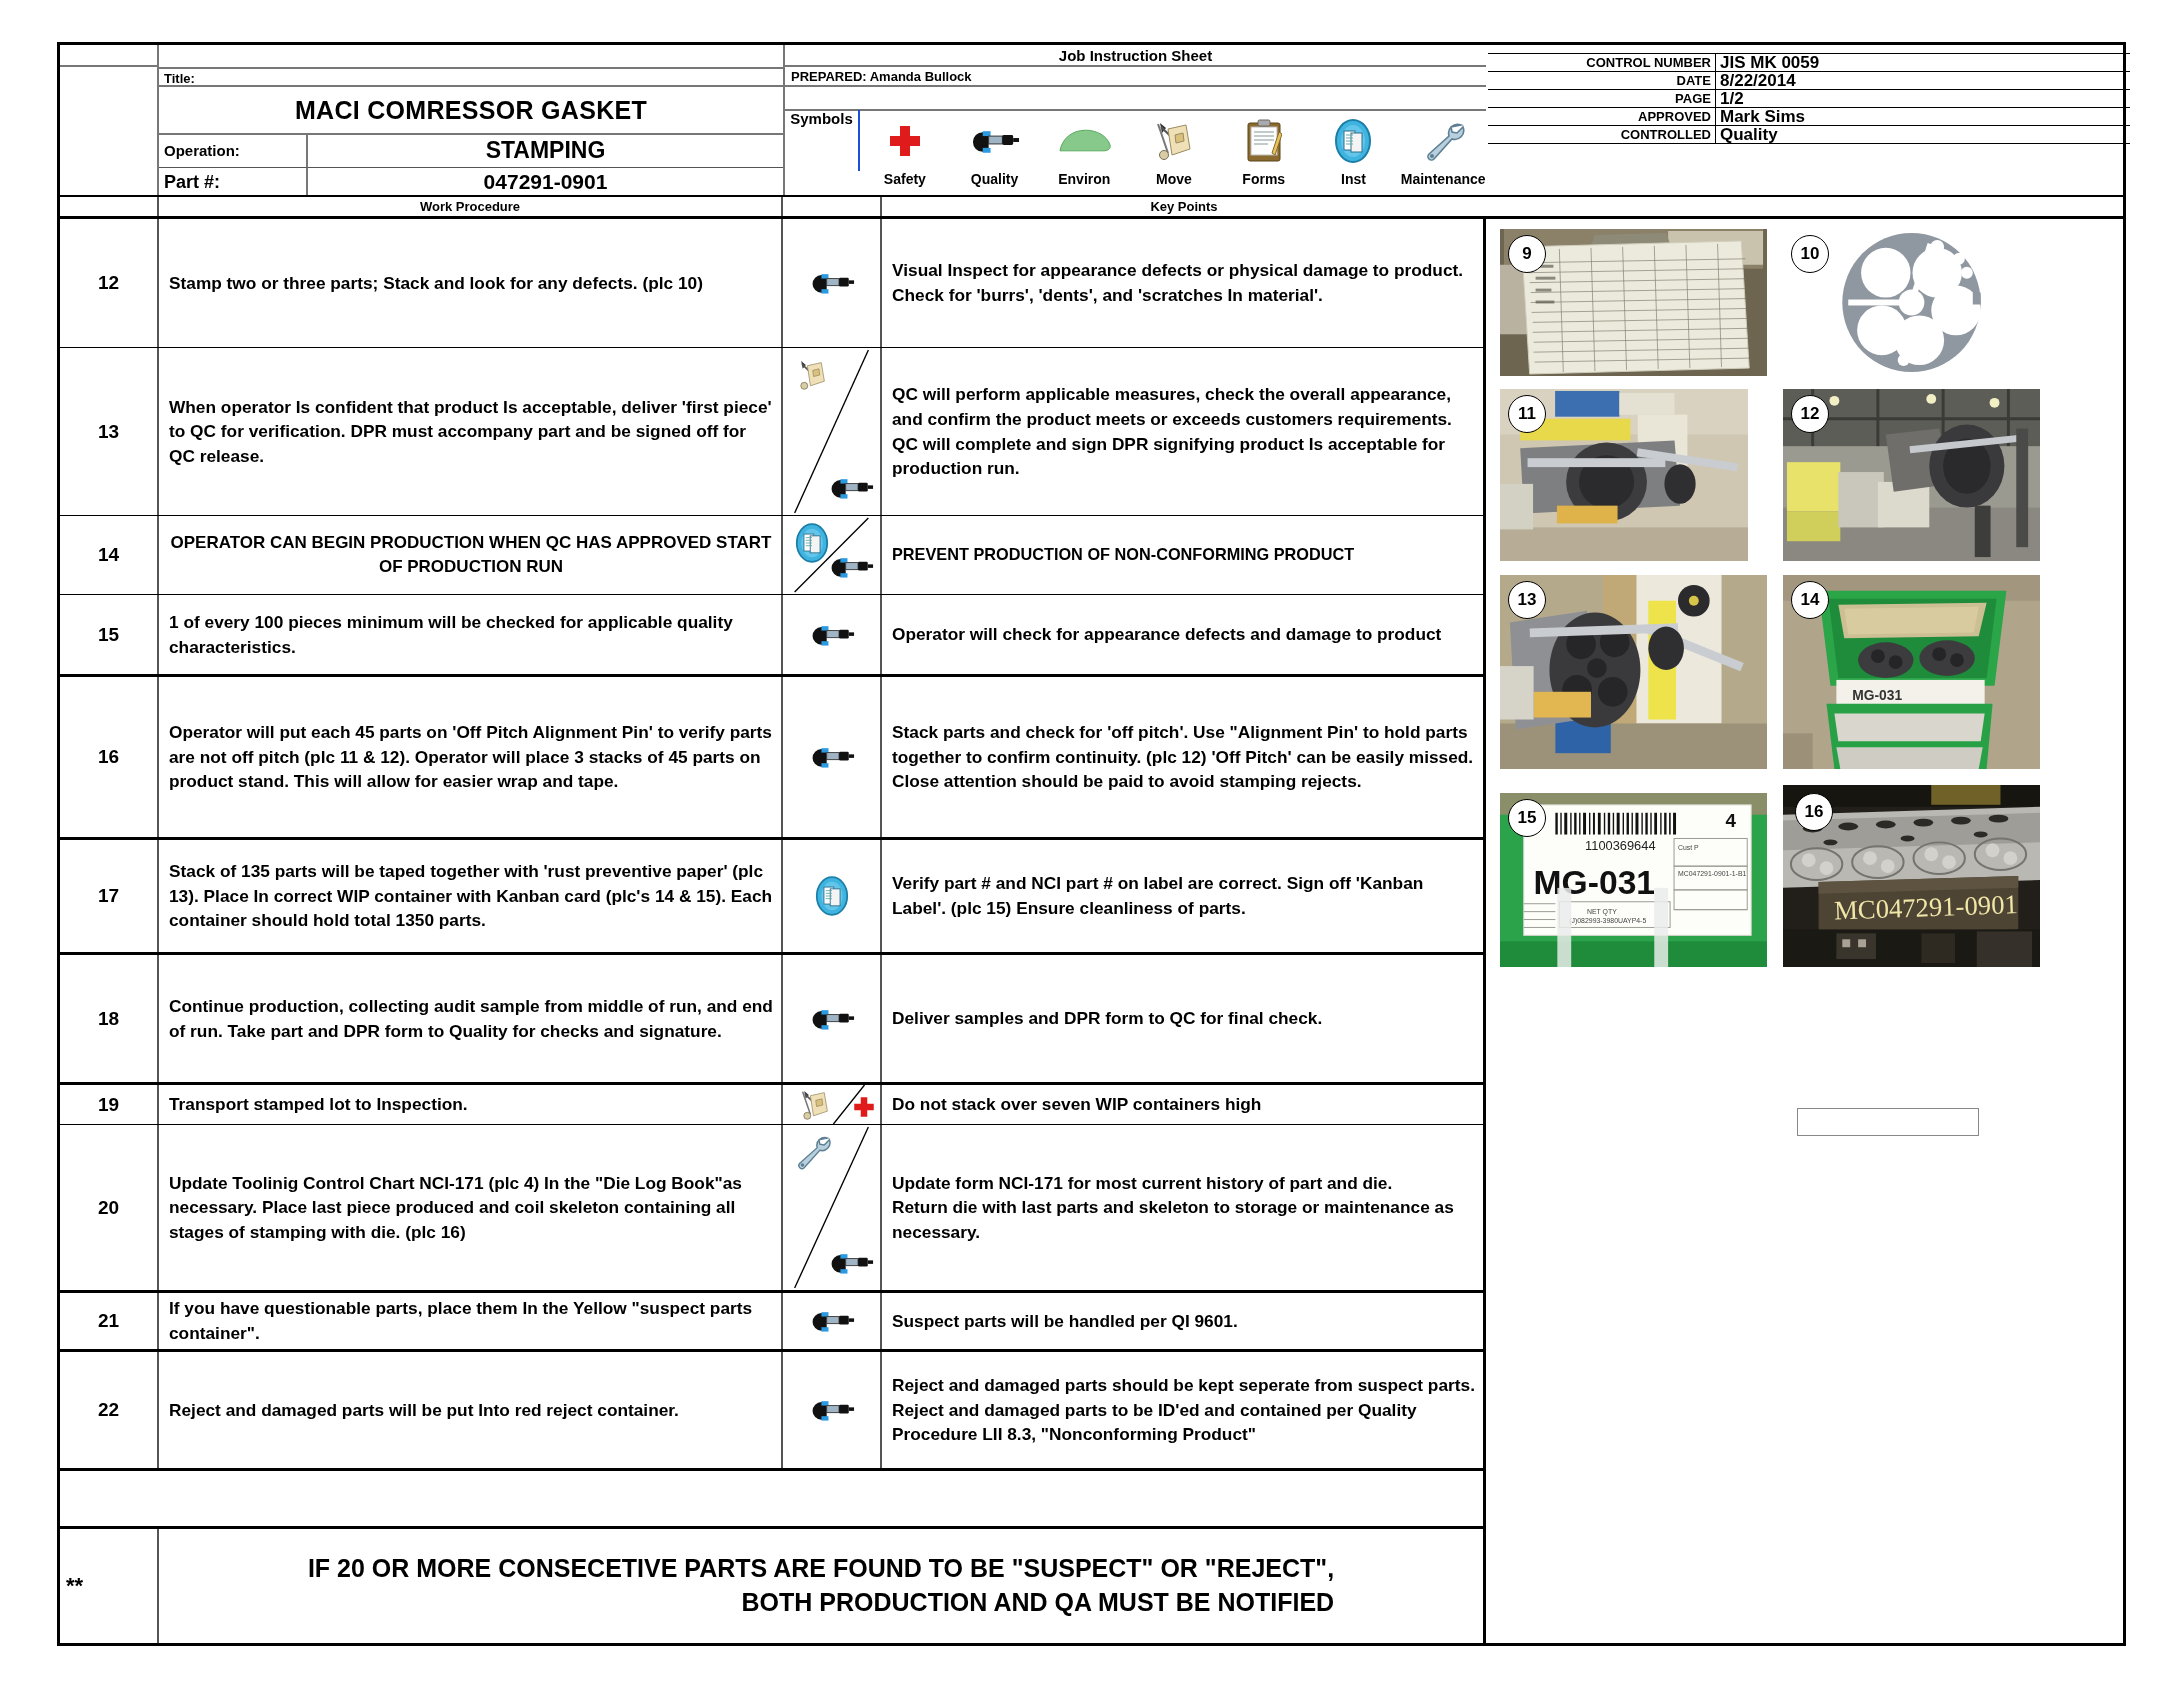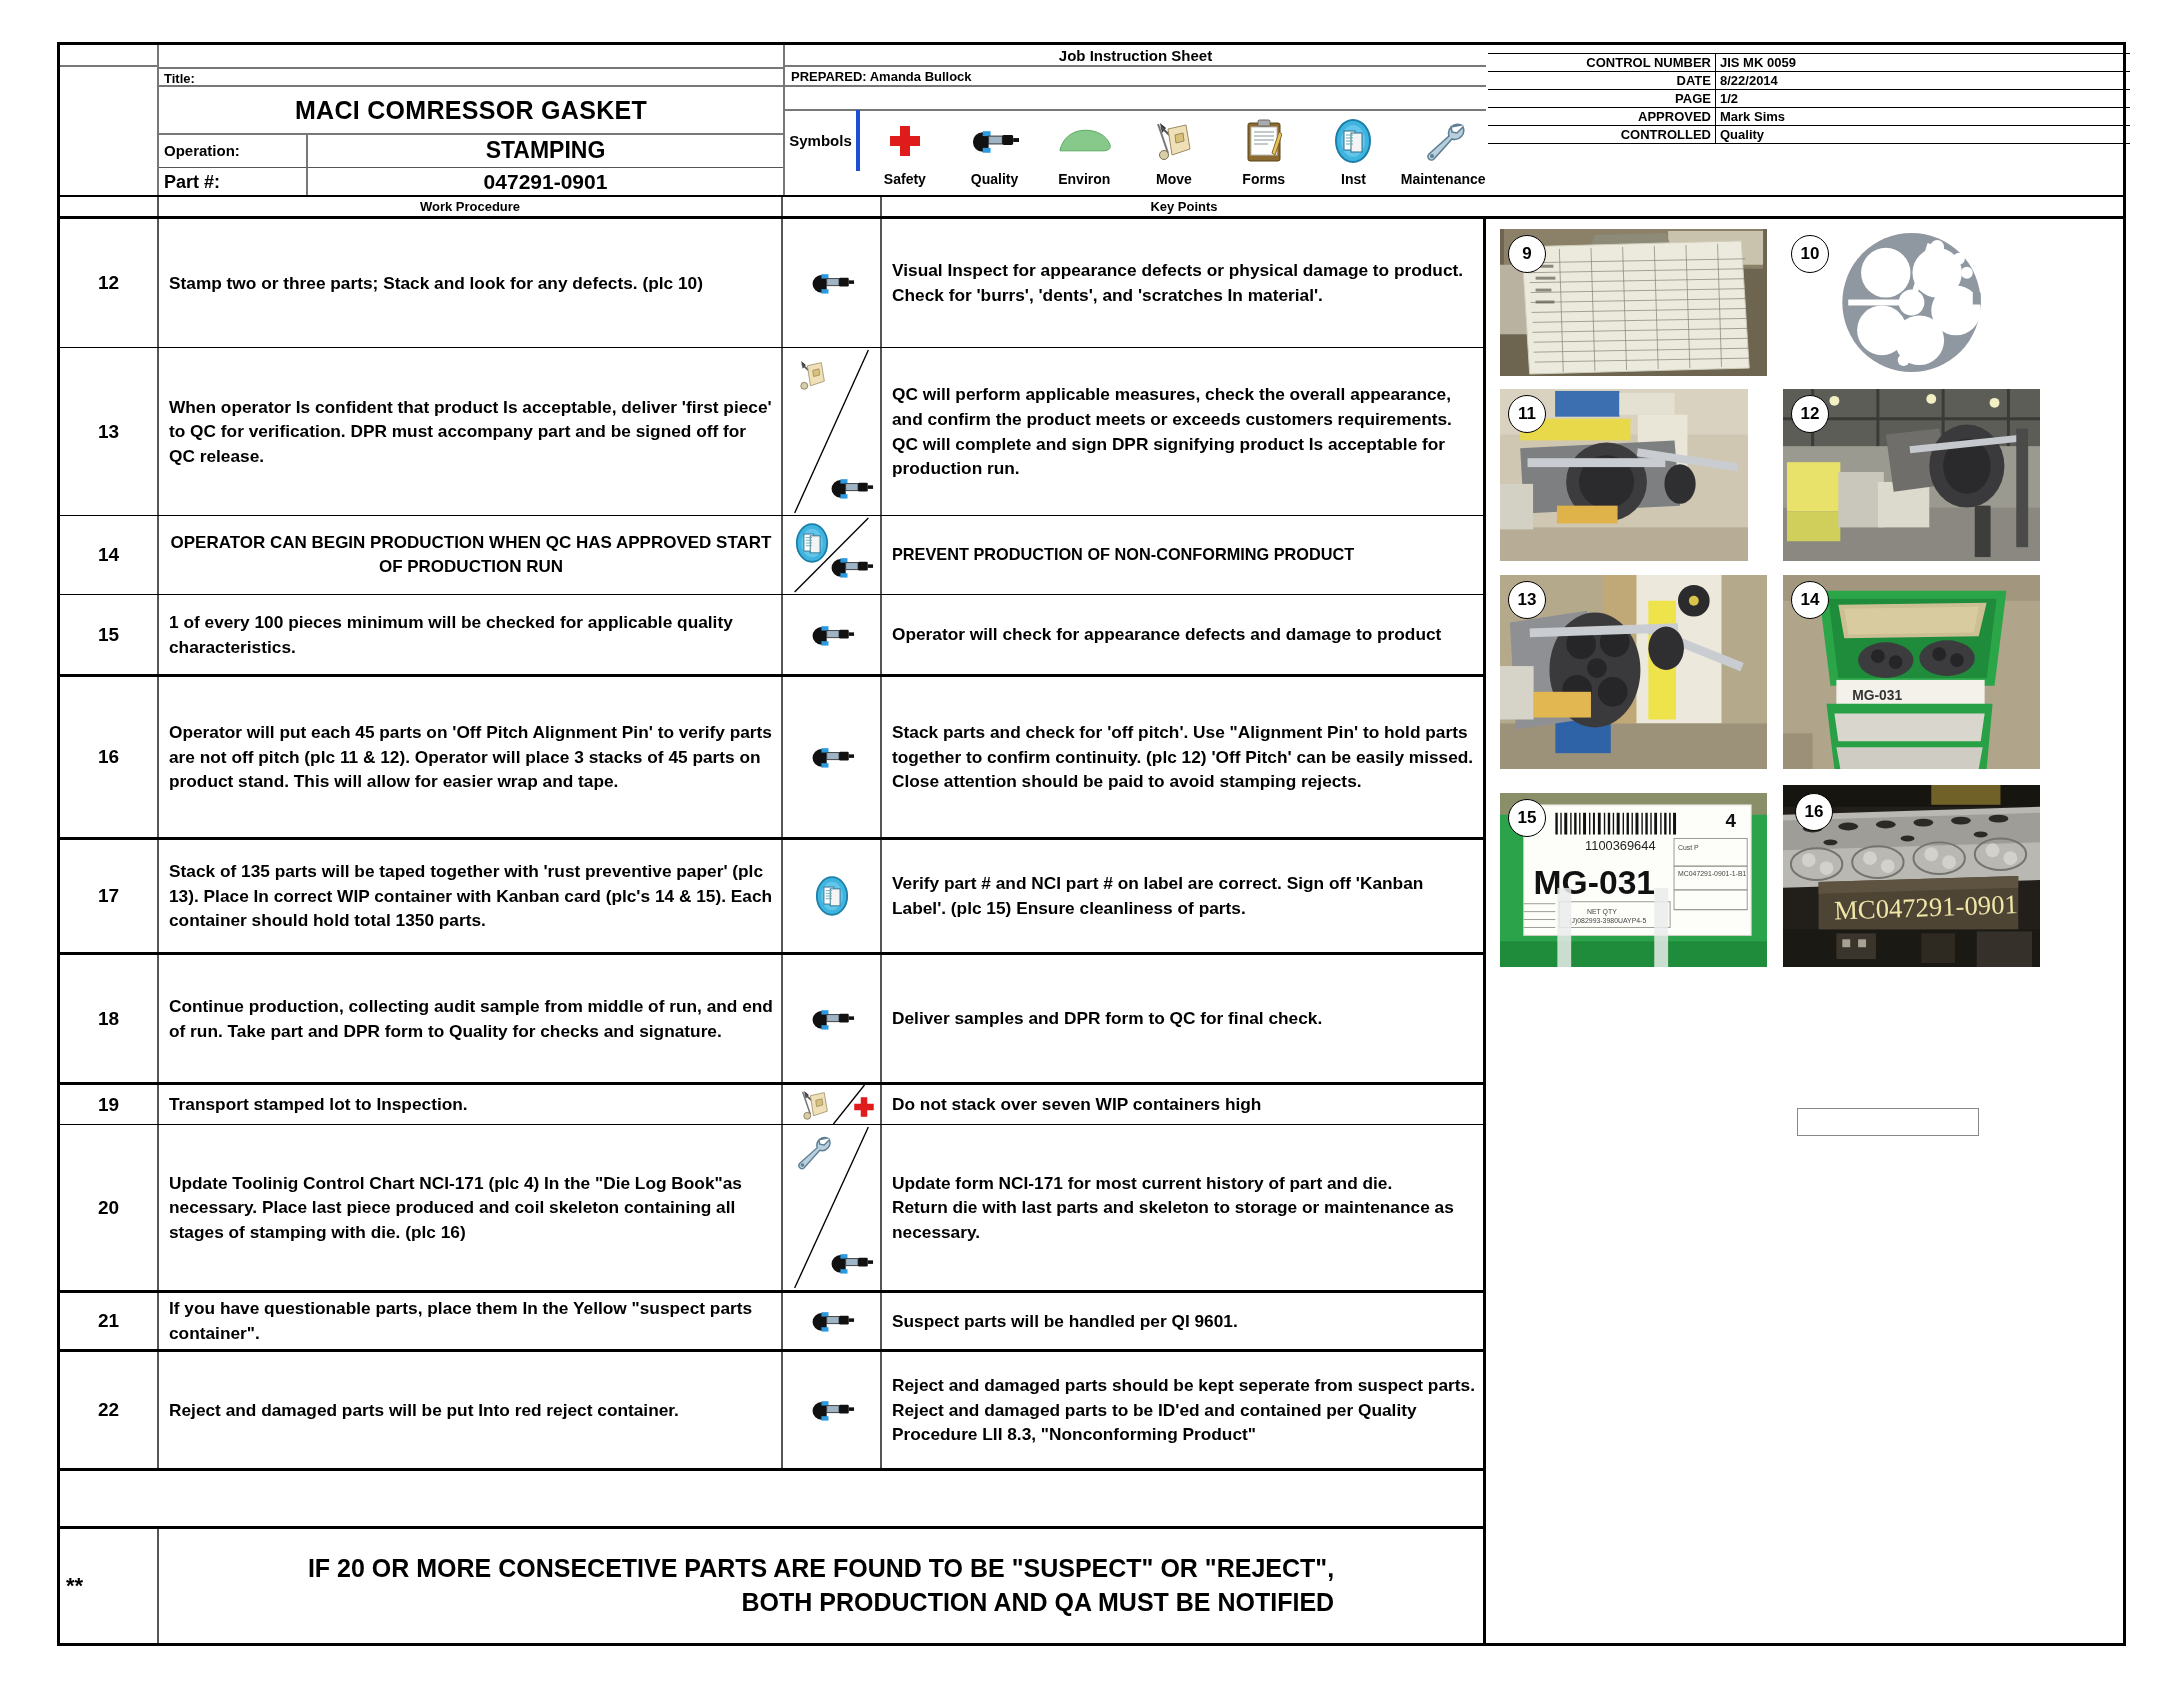--- a/index.html
+++ b/index.html
@@ -26,32 +26,32 @@
   .hm-pn-lbl{position:absolute;left:0;top:123px;width:149px;height:28px;border-right:2px solid #777;box-sizing:border-box;padding-left:5px;display:flex;align-items:center;}
   .hm-pn-lbl span{font-size:18px;font-weight:bold;}
   .hm-pn-val{position:absolute;left:149px;top:123px;width:475px;height:28px;box-sizing:border-box;display:flex;align-items:center;justify-content:center;}
   .hm-pn-val span{font-size:21px;font-weight:bold;}
 
   .hright{position:absolute;left:723px;top:0;width:703px;height:150px;border-left:2px solid #777;box-sizing:border-box;}
   .jis-title{position:absolute;left:0;top:0;width:100%;height:22px;border-bottom:2px solid #777;box-sizing:border-box;display:flex;align-items:center;justify-content:center;}
   .prep{position:absolute;left:0;top:22px;width:100%;height:20px;border-bottom:2px solid #777;box-sizing:border-box;padding-left:6px;display:flex;align-items:center;}
   .blank1{position:absolute;left:0;top:42px;width:100%;height:24px;border-bottom:2px solid #777;box-sizing:border-box;}
   .symwrap{position:absolute;left:0;top:65px;width:100%;height:85px;}
-  .symlbl{position:absolute;left:0;top:0;width:75px;height:61px;border-right:4px solid #1d4ed8;box-sizing:border-box;display:flex;align-items:center;justify-content:center;}
+  .symlbl{position:absolute;left:0;top:0;width:75px;height:61px;border-right:2px solid #1d4ed8;box-sizing:border-box;display:flex;justify-content:center;}
   .symicons{position:absolute;left:75px;top:0;width:628px;height:61px;display:flex;align-items:center;}
   .symicons .si{flex:1;display:flex;align-items:center;justify-content:center;}
   .symnames{position:absolute;left:75px;top:61px;width:628px;height:24px;display:flex;align-items:flex-start;}
   .symnames .sn{flex:1;text-align:center;font-size:14px;font-weight:bold;}
 
   .hfar{position:absolute;left:1426px;top:0;width:644px;height:150px;box-sizing:border-box;}
   .ctrltbl{position:absolute;right:0;top:8px;width:642px;}
   .ctrltbl .crow{display:flex;height:17px;border-bottom:1px solid #000;}
   .ctrltbl .crow:first-child{border-top:1px solid #000;}
   .ctrltbl .ck{flex:0 0 228px;text-align:right;padding-right:4px;font-size:13px;font-weight:bold;border-right:1px solid #000;box-sizing:border-box;line-height:17px;}
-  .ctrltbl .cv{flex:1;padding-left:4px;font-size:13px;font-weight:bold;line-height:17px;}
+  .ctrltbl .cv{flex:1;padding-left:4px;font-size:17px;font-weight:bold;line-height:17px;}
 
   
   .colhdr{position:absolute;left:0;top:150px;width:100%;height:24px;border-top:2px solid #000;border-bottom:3px solid #000;box-sizing:border-box;}
   .ch-a{position:absolute;left:0;top:0;width:99px;height:100%;border-right:2px solid #555;box-sizing:border-box;}
   .ch-b{position:absolute;left:99px;top:0;width:624px;height:100%;border-right:2px solid #555;box-sizing:border-box;display:flex;align-items:center;justify-content:center;}
   .ch-c{position:absolute;left:723px;top:0;width:99px;height:100%;border-right:2px solid #555;box-sizing:border-box;}
   .ch-d{position:absolute;left:822px;top:0;width:604px;height:100%;display:flex;align-items:center;justify-content:center;box-sizing:border-box;}
 
   
   .tblarea{position:absolute;left:0;top:174px;width:1426px;bottom:0;border-right:3px solid #000;box-sizing:border-box;}

